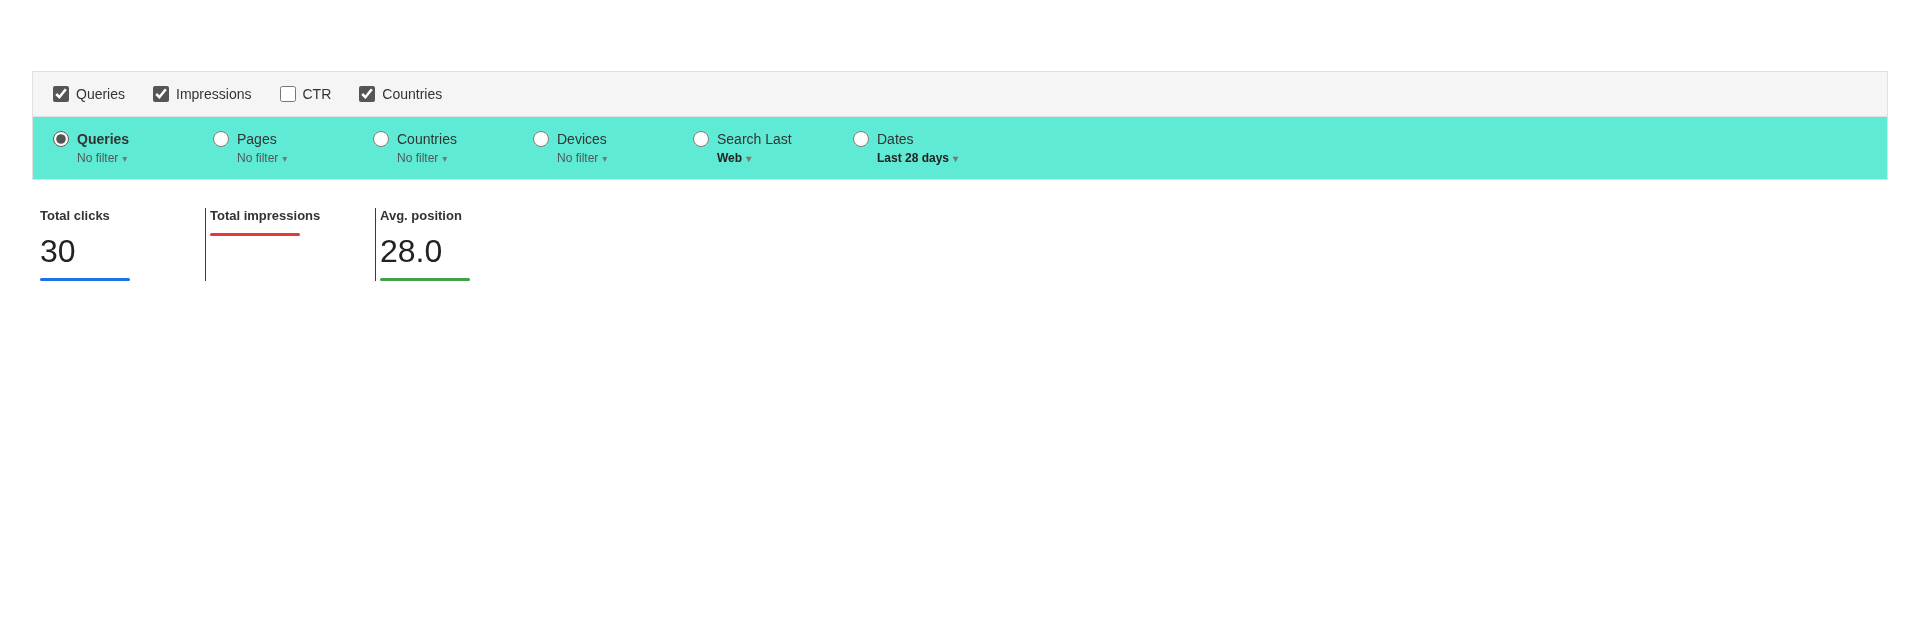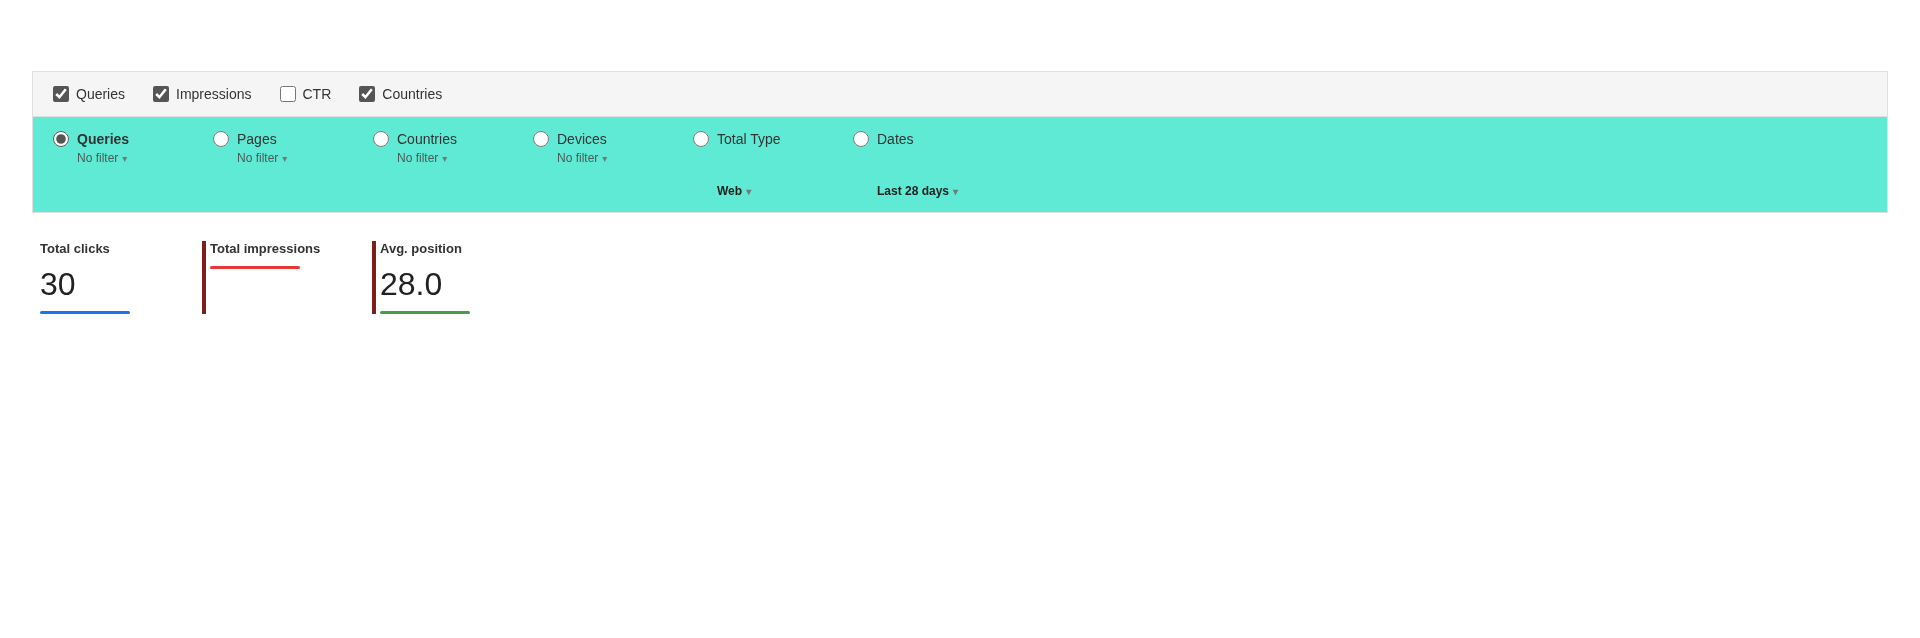--- a/index.html
+++ b/index.html
@@ -92,37 +92,36 @@
       color: #555;
       cursor: pointer;
       display: flex;
       align-items: center;
       gap: 4px;
       padding-left: 24px;
     }
     .filter-dropdown.bold-val {
       font-weight: 700;
       color: #222;
-      margin-top: 33px;
     }
     .chevron {
       font-size: 10px;
       color: #777;
     }
 
     
     .stats-row {
       display: flex;
       align-items: stretch;
       margin-top: 28px;
       padding: 0 4px;
     }
     .stat-item {
       padding: 0 28px 0 4px;
-      border-right: 4px solid #7f1d1d;
+      border-right: 1px solid #7f1d1d;
       min-width: 170px;
     }
     .stat-item:last-child {
       border-right: none;
     }
     .stat-label {
       font-size: 13px;
       font-weight: 700;
       color: #333;
       margin-bottom: 10px;
@@ -210,21 +209,21 @@
         <span class="radio-label">Devices</span>
       </div>
       <div class="filter-dropdown">
         <span>No filter</span>
         <span class="chevron"> ▾</span>
       </div>
     </div>
     <div class="radio-group">
       <div class="radio-label-row">
         <input type="radio" name="dimension" style="">
-        <span class="radio-label">Total Type</span>
+        <span class="radio-label">Search Last</span>
       </div>
       <div class="filter-dropdown bold-val">
         <span>Web</span>
         <span class="chevron"> ▾</span>
       </div>
     </div>
     <div class="radio-group">
       <div class="radio-label-row">
         <input type="radio" name="dimension" style="">
         <span class="radio-label">Dates</span>

